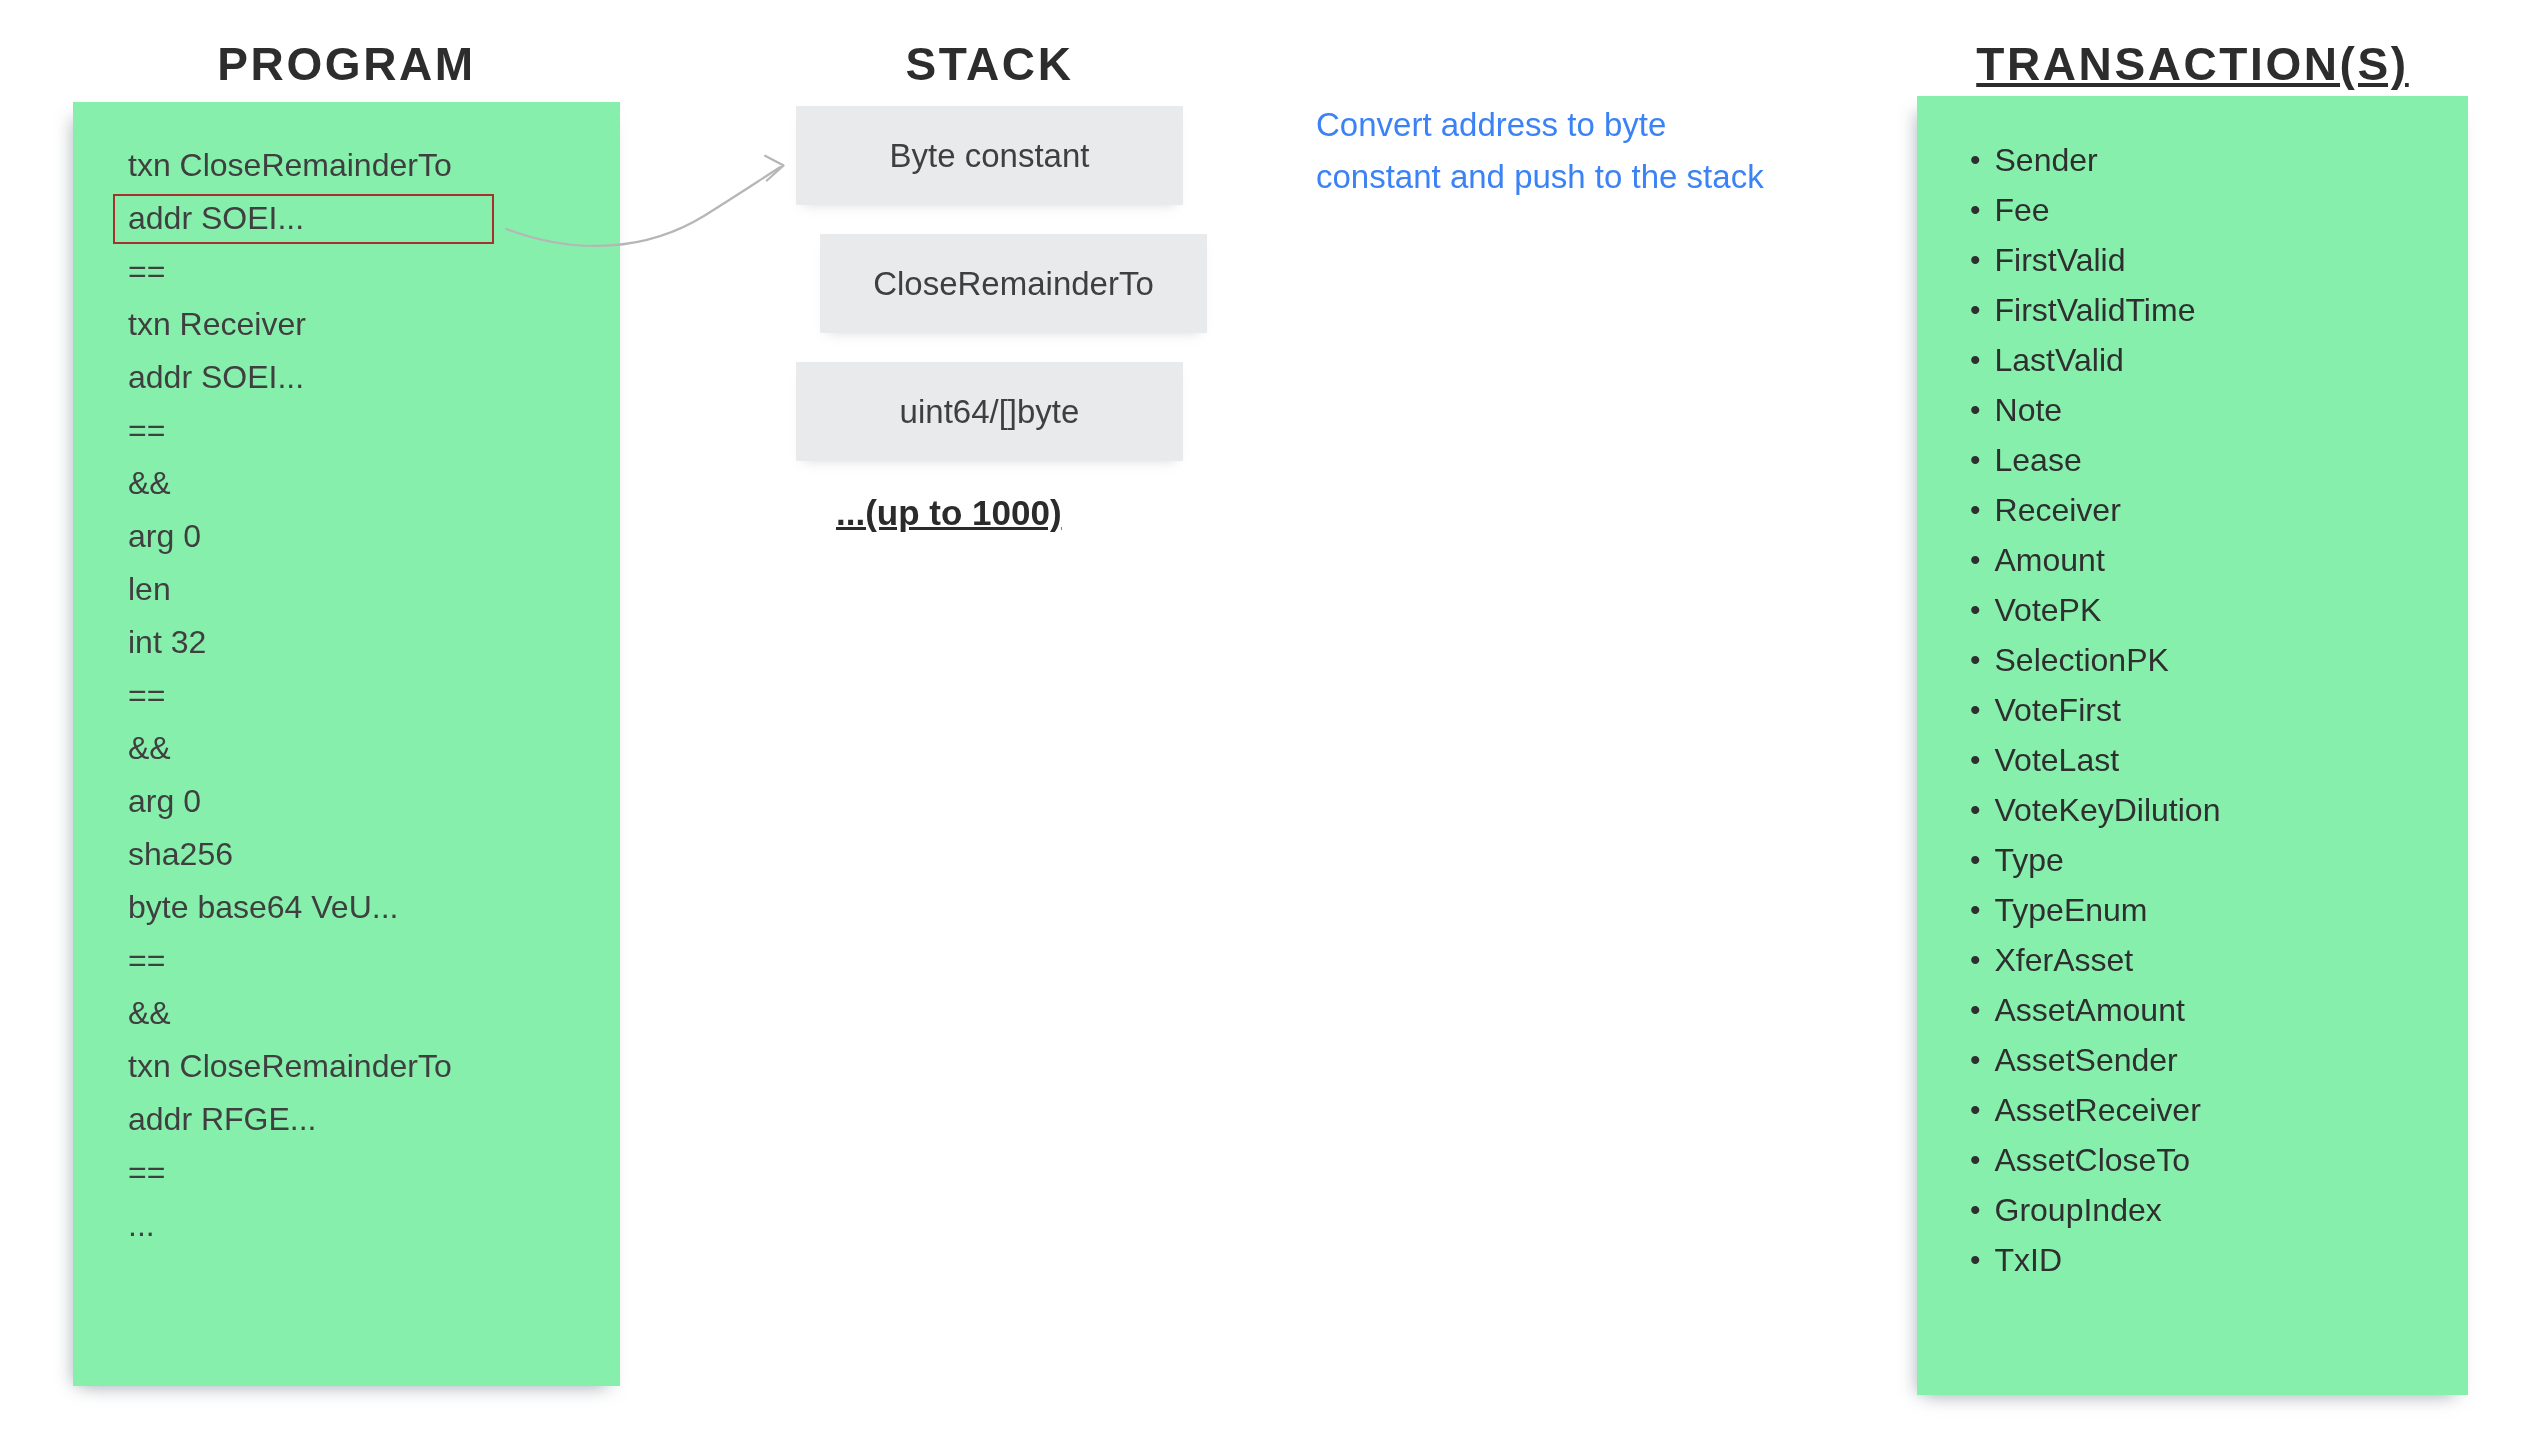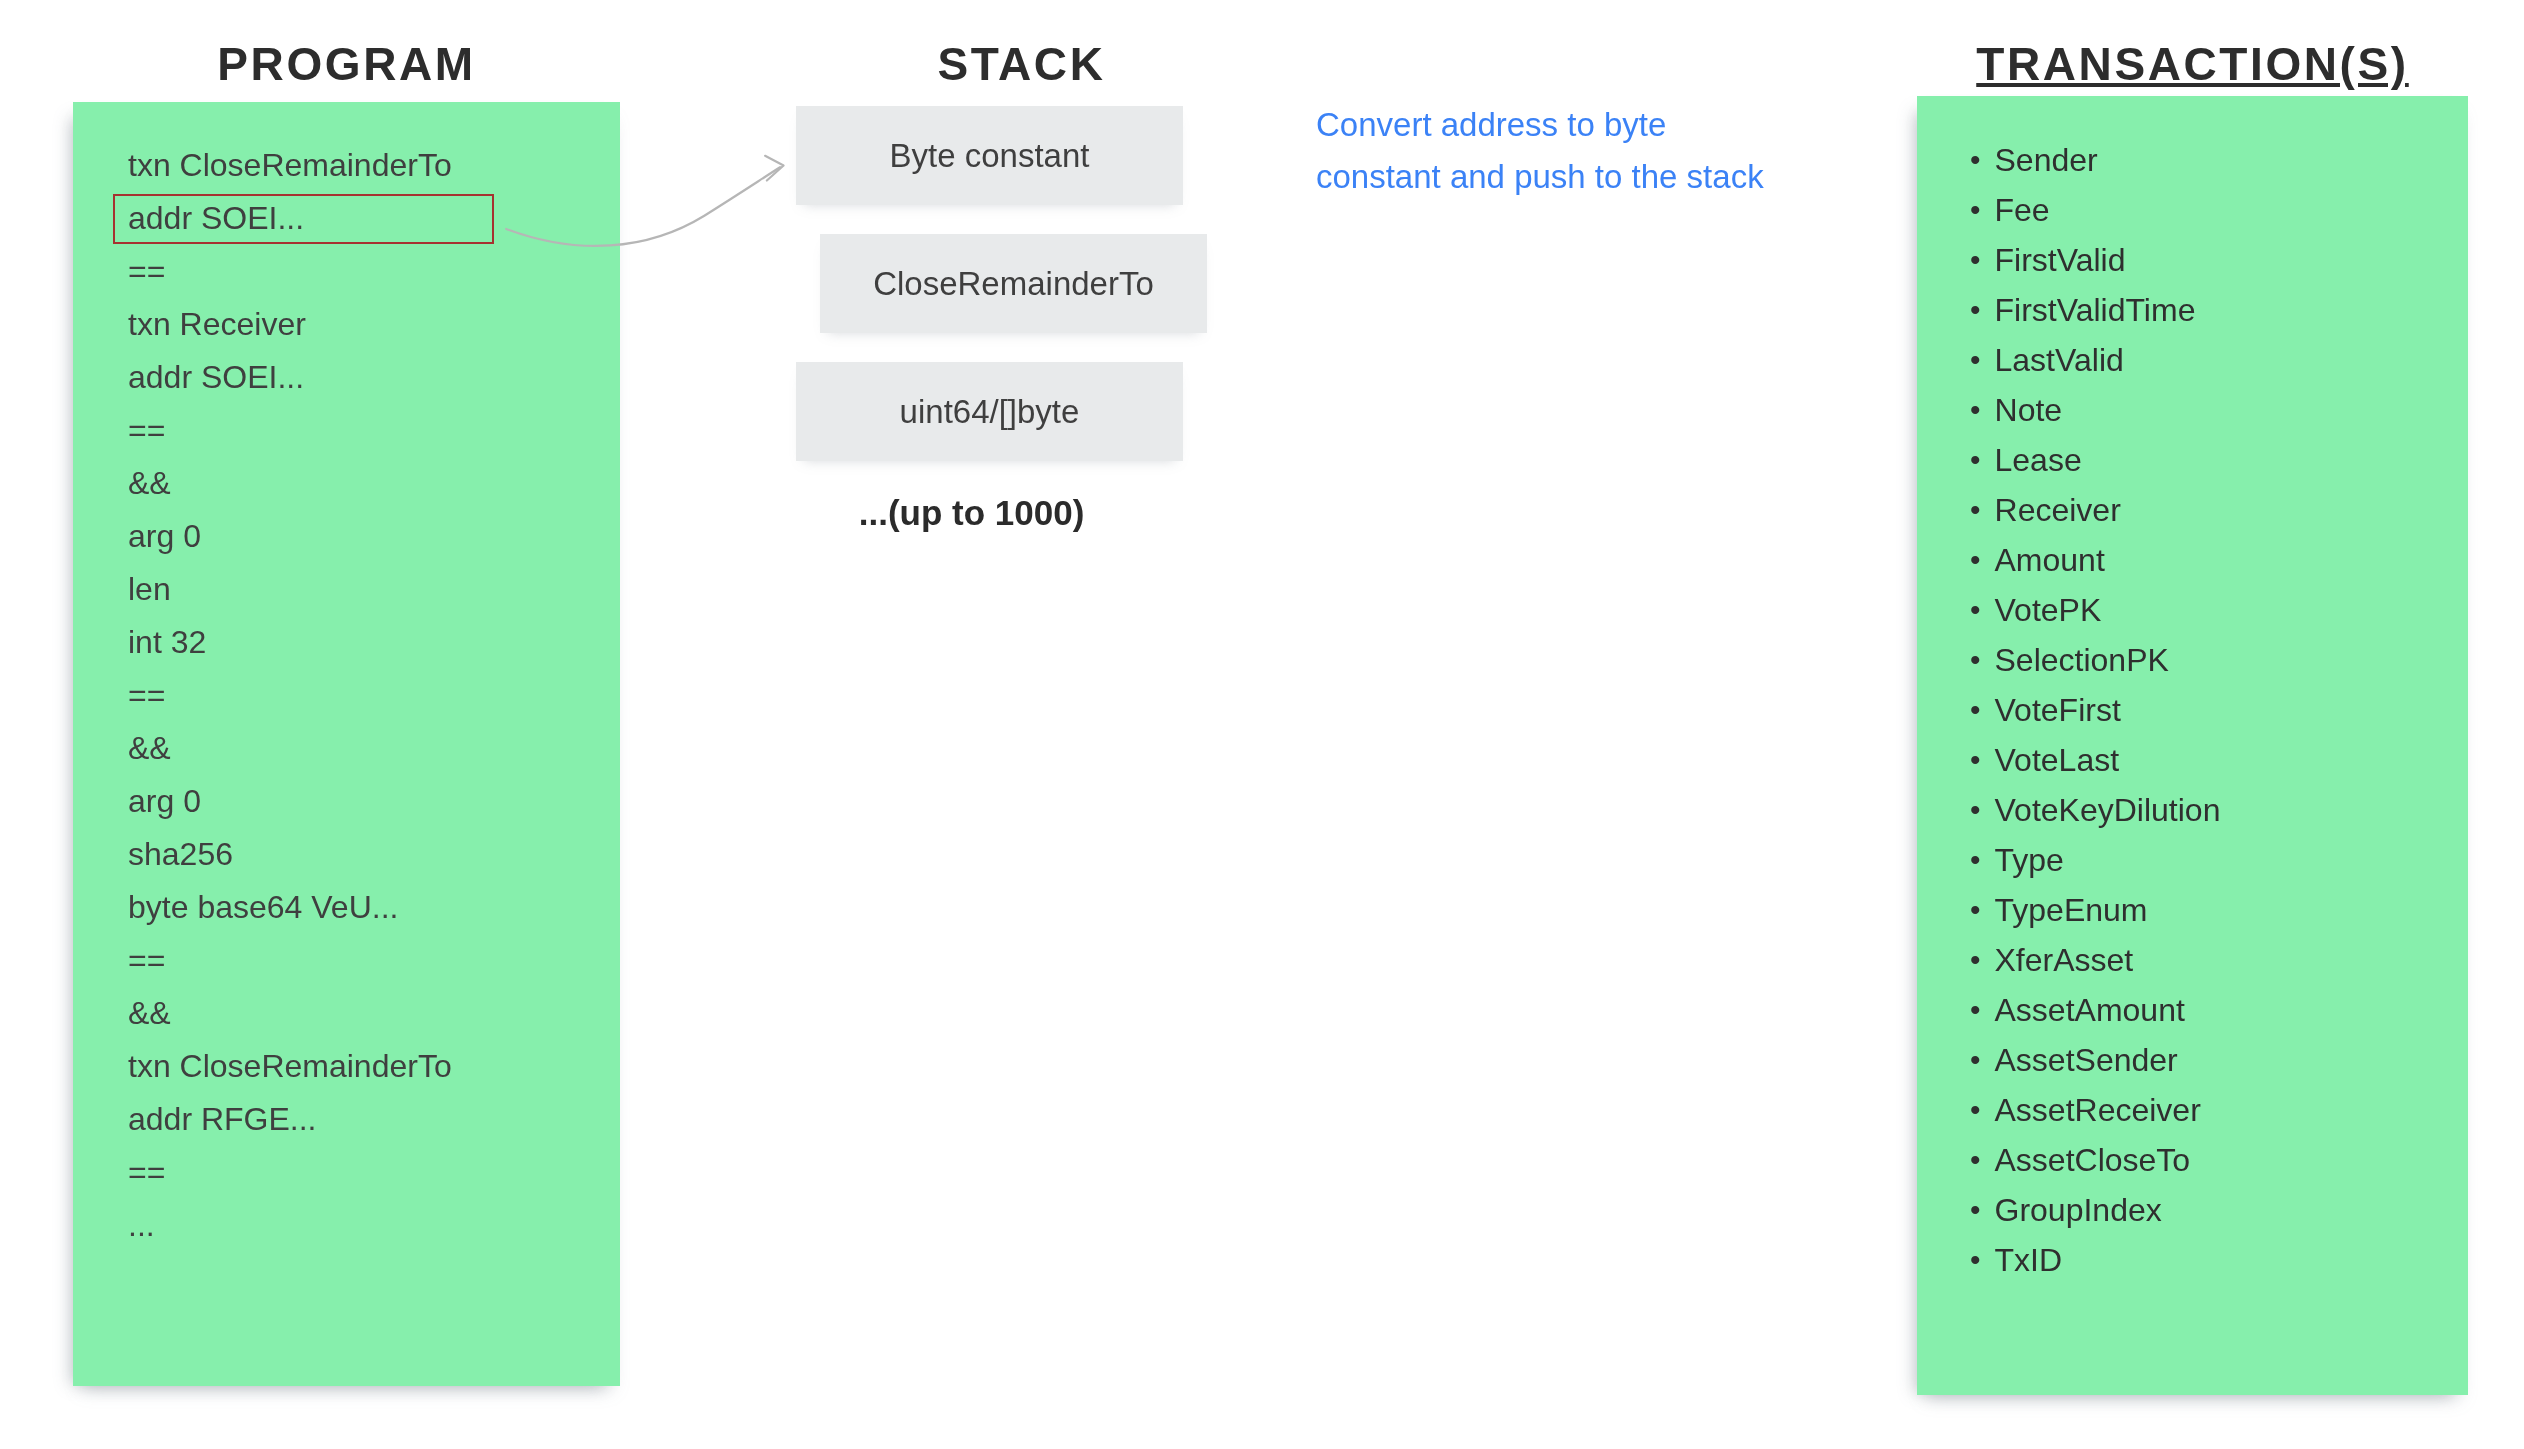--- a/index.html
+++ b/index.html
@@ -8,21 +8,21 @@
     background:#ffffff;
     font-family:"Liberation Sans", sans-serif;
     -webkit-font-smoothing:antialiased;
   }
   .col-header{
     position:absolute;top:33px;height:62px;
     display:flex;align-items:center;justify-content:center;
     font-size:46px;font-weight:600;letter-spacing:2.6px;color:#2d2d2d;
   }
   #program-header{left:73px;width:547px;}
-  #stack-header{left:828px;width:387px;}
+  #stack-header{left:796px;width:387px;}
   #txn-header{left:1917px;width:551px;text-decoration:underline;}
 
   .panel{
     position:absolute;background:#86efac;
     box-shadow:-10.6px 7px 16px -8.8px rgba(125,135,145,0.45),
                 0 10.6px 17.6px -8.8px rgba(125,135,145,0.40);
   }
   #program-panel{left:73px;top:102px;width:547px;height:1284px;}
   #txn-panel{left:1917px;top:96px;width:551px;height:1299px;}
 
@@ -43,22 +43,22 @@
     position:absolute;left:796px;width:387px;height:99px;
     background:#e8eaeb;
     display:flex;align-items:center;justify-content:center;
     font-size:33px;color:#3f3f3f;
     box-shadow:0 7px 12.3px -8px rgba(125,135,145,0.35);
   }
   #stack-box-0{top:106px;}
   #stack-box-1{top:234px;margin-left:24px;}
   #stack-box-2{top:362px;}
   #stack-note{
-    position:absolute;left:778px;top:493px;width:387px;
-    text-align:center;font-size:35px;font-weight:700;color:#2b2b2b;
+    position:absolute;left:836px;top:493px;width:387px;
+    font-size:35px;font-weight:700;color:#2b2b2b;text-decoration:underline;
   }
 
   #annotation{
     position:absolute;left:1316px;top:99px;width:493px;
     font-size:33px;line-height:52px;color:#3b82f6;
   }
 
   #flow-arrow{position:absolute;left:493px;top:132px;width:317px;height:141px;}
 
   #txn-list{position:absolute;left:0;top:39px;width:100%;}

